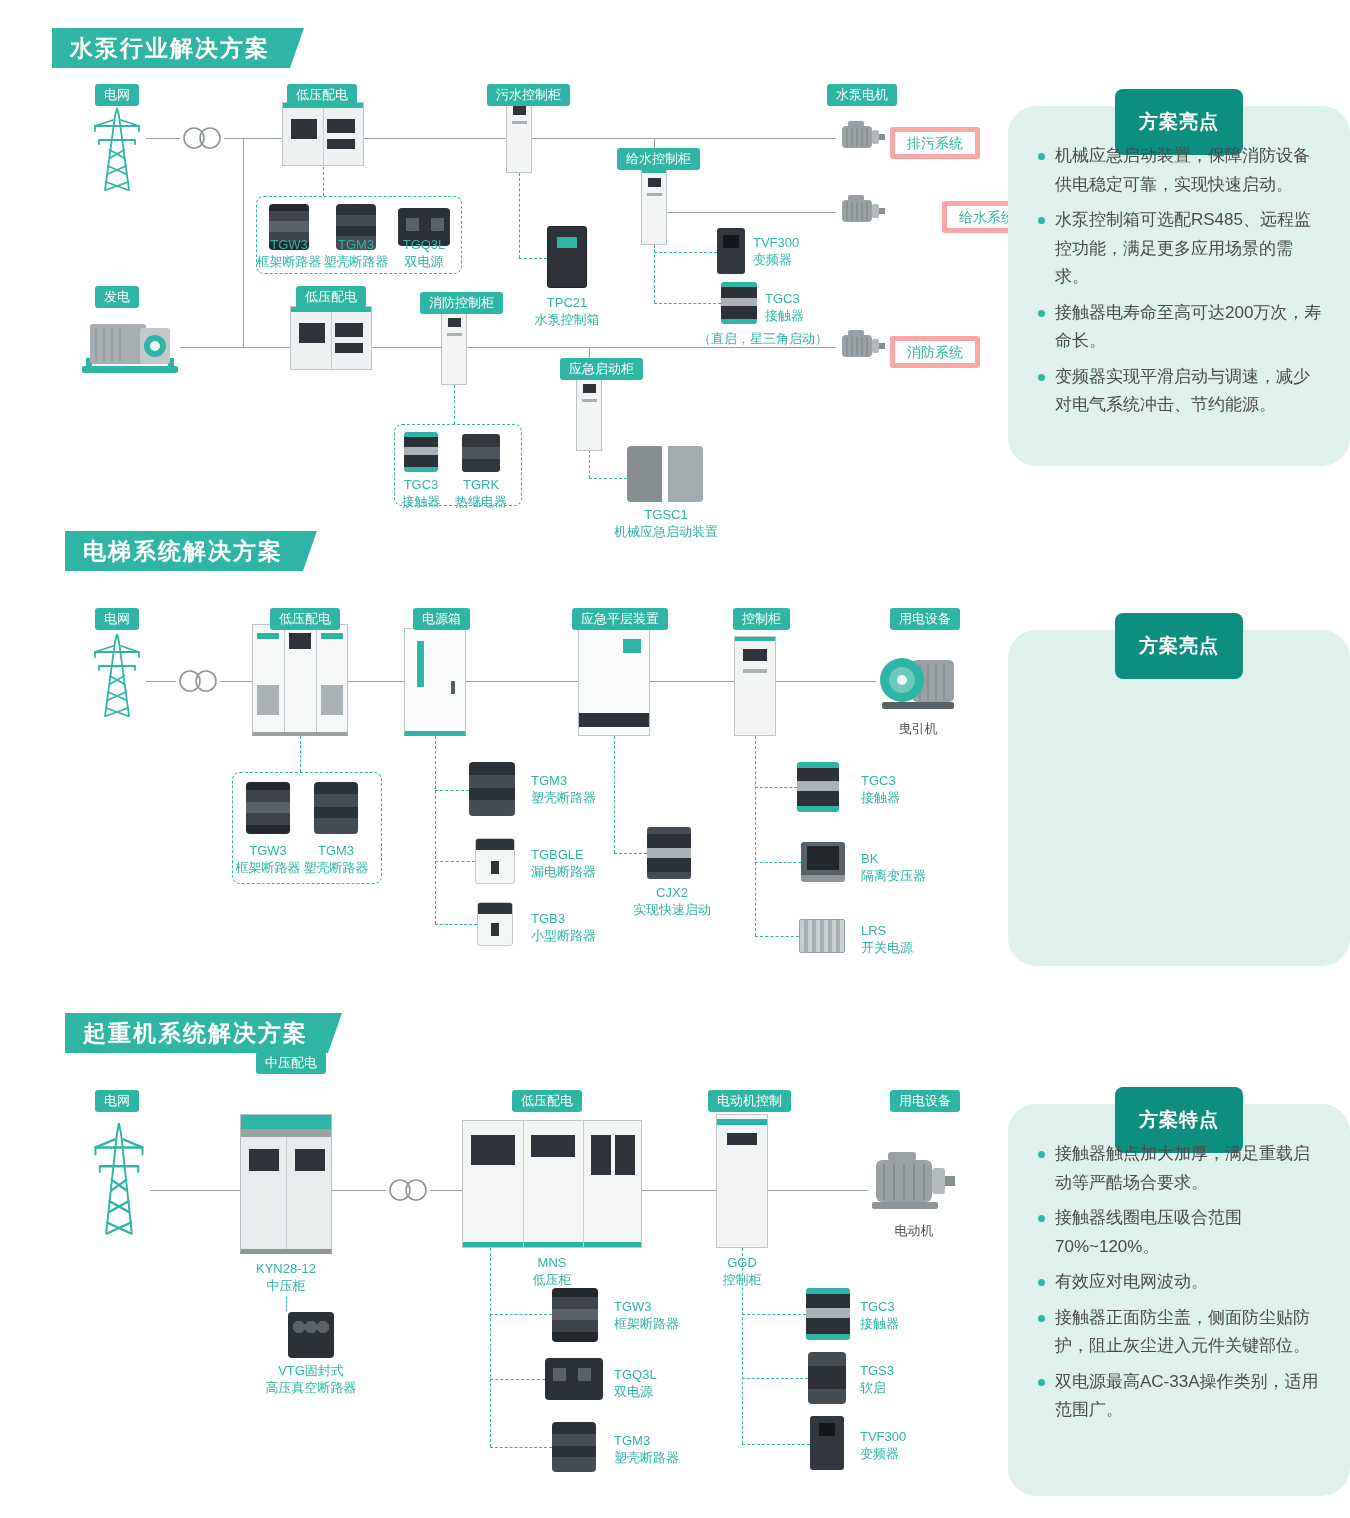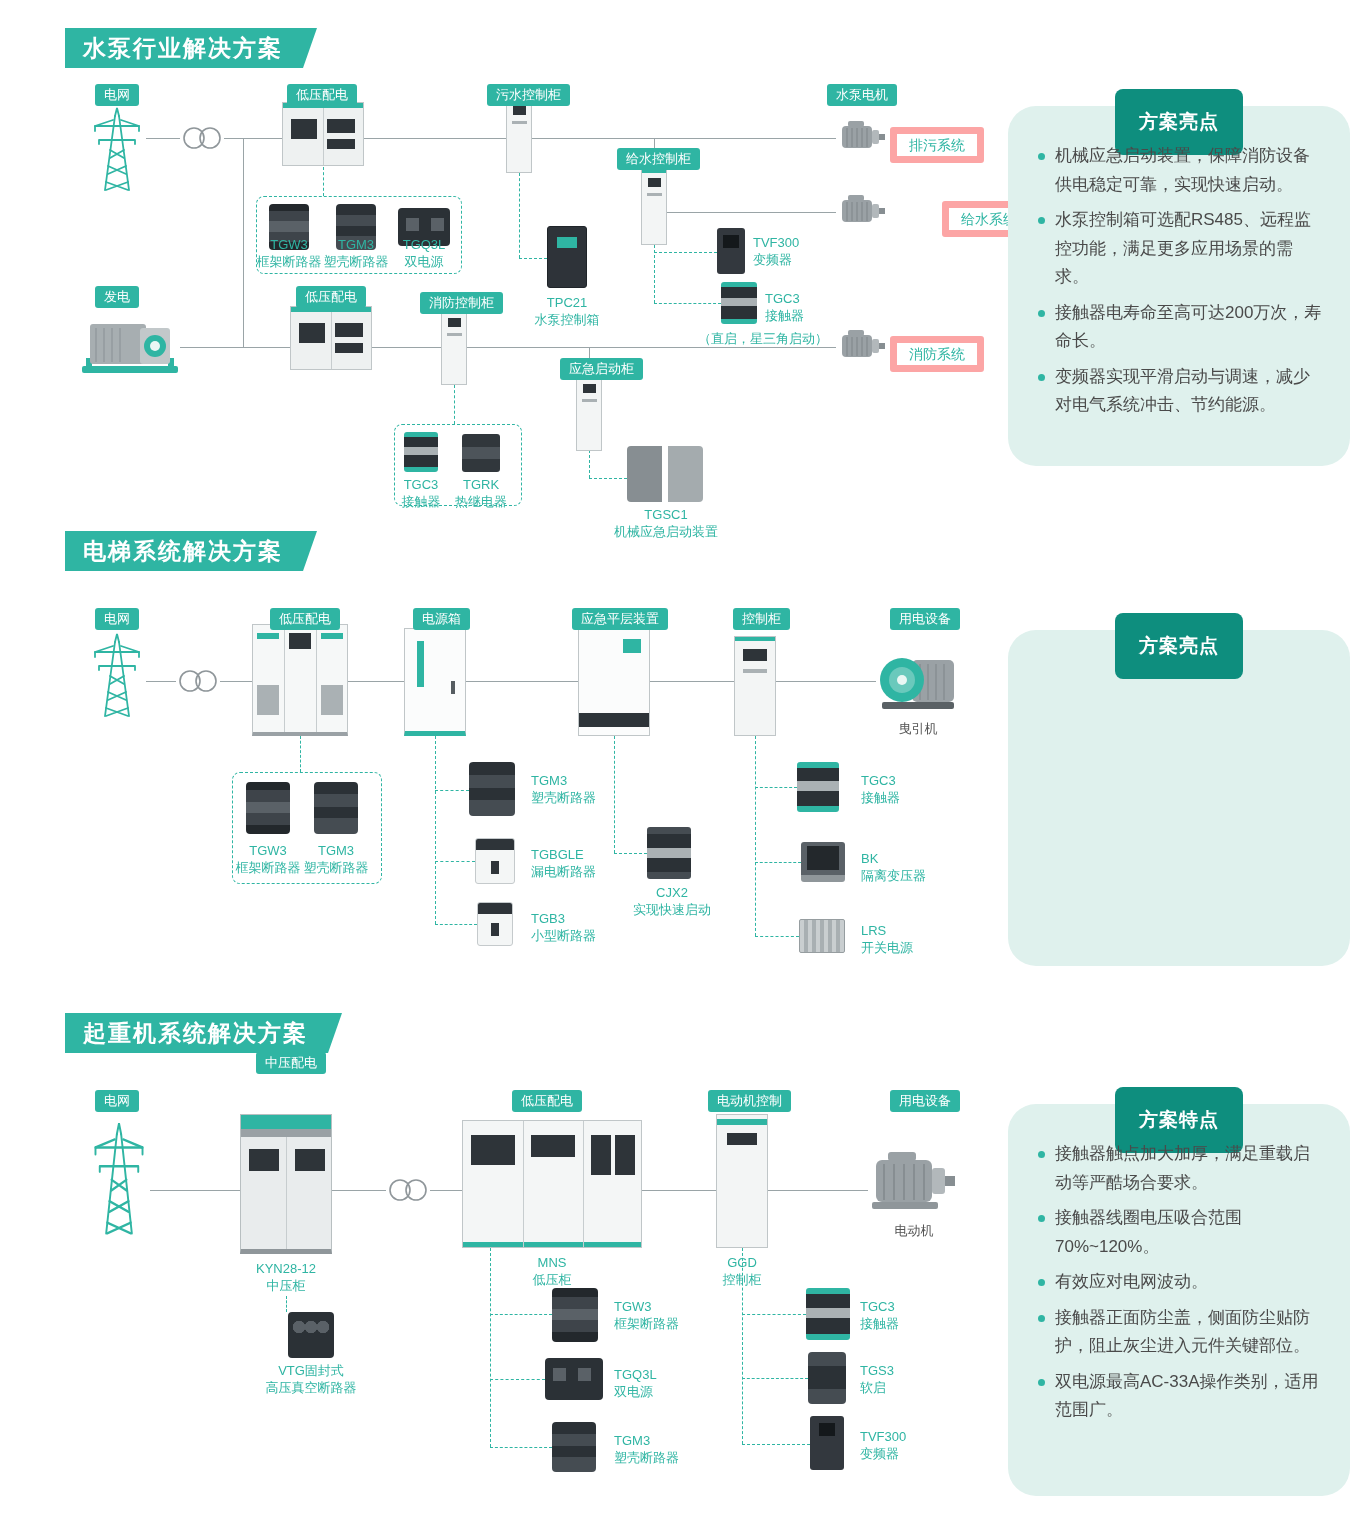--- a/index.html
+++ b/index.html
@@ -10,21 +10,21 @@
   
   .sec-title { position:absolute; background:#2FB5A3; color:#fff; font-weight:bold;
     font-size:23px; line-height:40px; height:40px; padding:0 34px 0 18px; letter-spacing:2px;
     clip-path: polygon(0 0, 100% 0, calc(100% - 14px) 100%, 0 100%); }
 
   
   .tag { position:absolute; background:#2FB5A3; color:#fff; font-size:13px; line-height:22px;
     padding:0 9px; border-radius:3px; white-space:nowrap; }
 
   
-  .sysbox { position:absolute; background:#fff; border:7px solid #fca5a5; color:#2FB5A3;
+  .sysbox { position:absolute; background:#fff; border:5px solid #fca5a5; color:#2FB5A3;
     font-size:14px; line-height:22px; padding:0 12px; border-radius:3px; white-space:nowrap; }
 
   
   .pname { position:absolute; color:#2FB5A3; font-size:13px; line-height:17px; text-align:center; }
   .pname span { display:block; }
   .pl { text-align:left; }
   .caption { position:absolute; color:#555; font-size:13px; text-align:center; }
 
   
   .hline { position:absolute; height:1px; background:#9aa4a7; }
@@ -132,21 +132,21 @@
   .bullets li { position:relative; padding-left:17px; font-size:17px; line-height:1.68;
     color:#4a4a4a; margin-bottom:7px; }
   .bullets li::before { content:""; position:absolute; left:0; top:11px; width:7px; height:7px;
     border-radius:50%; background:#2FB5A3; }
 </style>
 </head>
 <body>
 
 <div class="page">
 
-  <div class="sec-title" style="left:65px;top:28px">
+  <div class="sec-title" style="left:52px;top:28px">
     <span>水泵行业解决方案</span>
   </div>
 
   <div class="hline" style="left:146px;top:138px;width:34px"></div>
   <div class="hline" style="left:224px;top:138px;width:58px"></div>
   <div class="hline" style="left:364px;top:138px;width:472px"></div>
   <div class="vline" style="left:654px;top:138px;height:30px"></div>
   <div class="hline" style="left:667px;top:212px;width:169px"></div>
   <div class="vline" style="left:243px;top:138px;height:209px"></div>
   <div class="hline" style="left:180px;top:347px;width:656px"></div>

